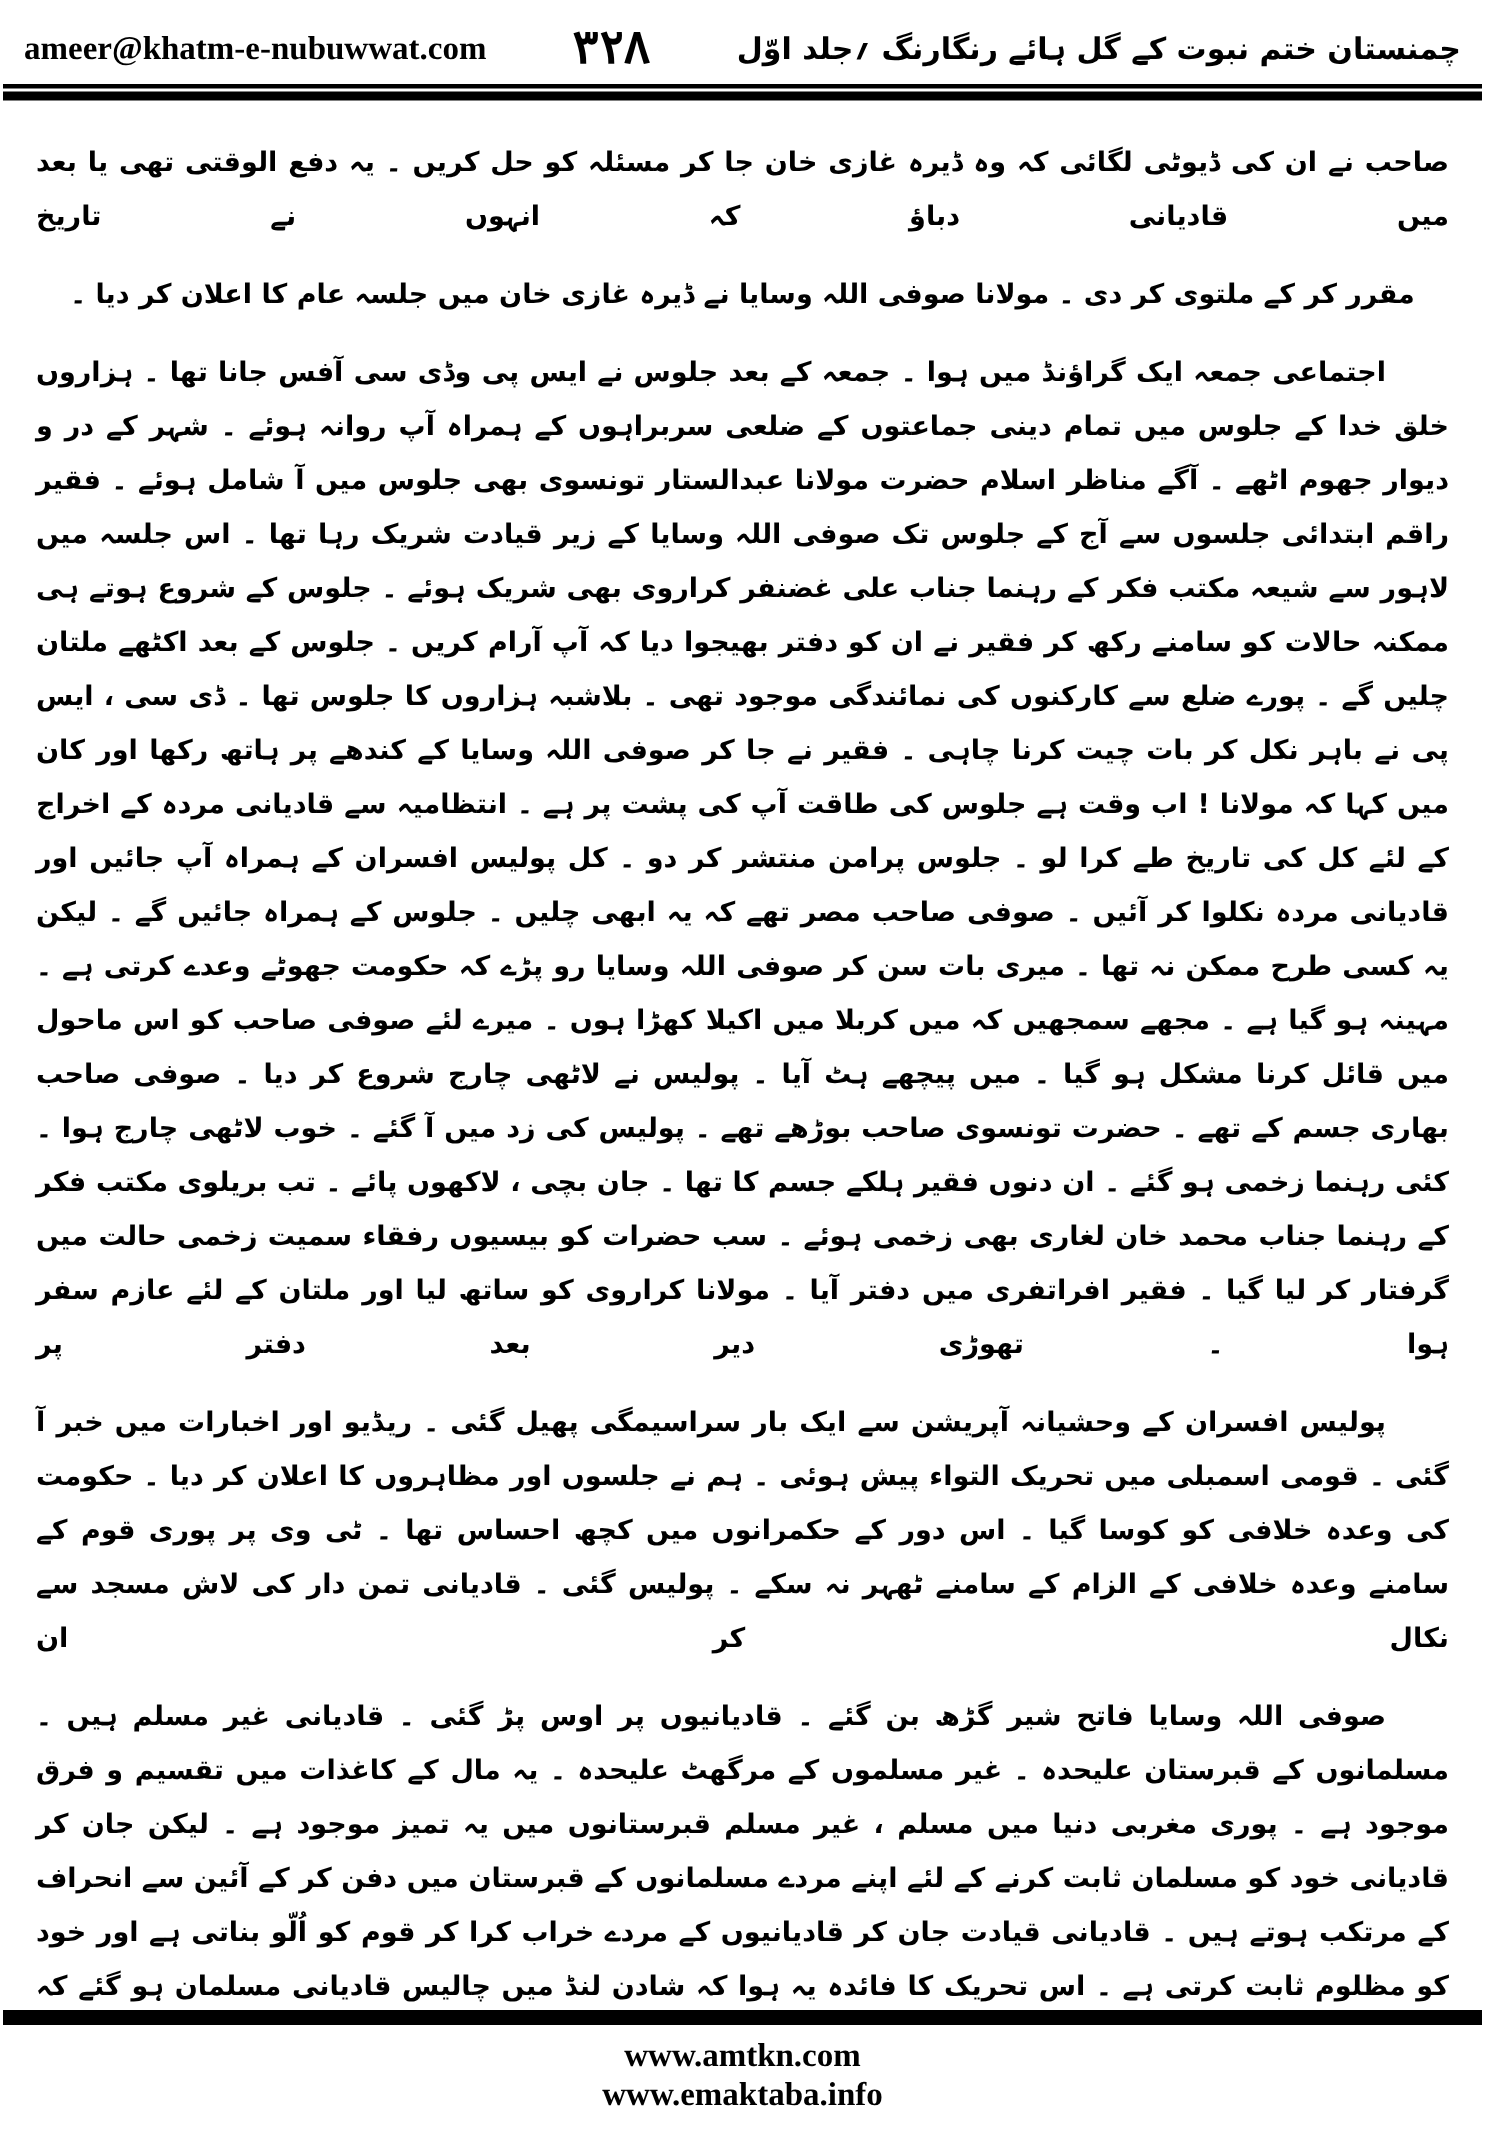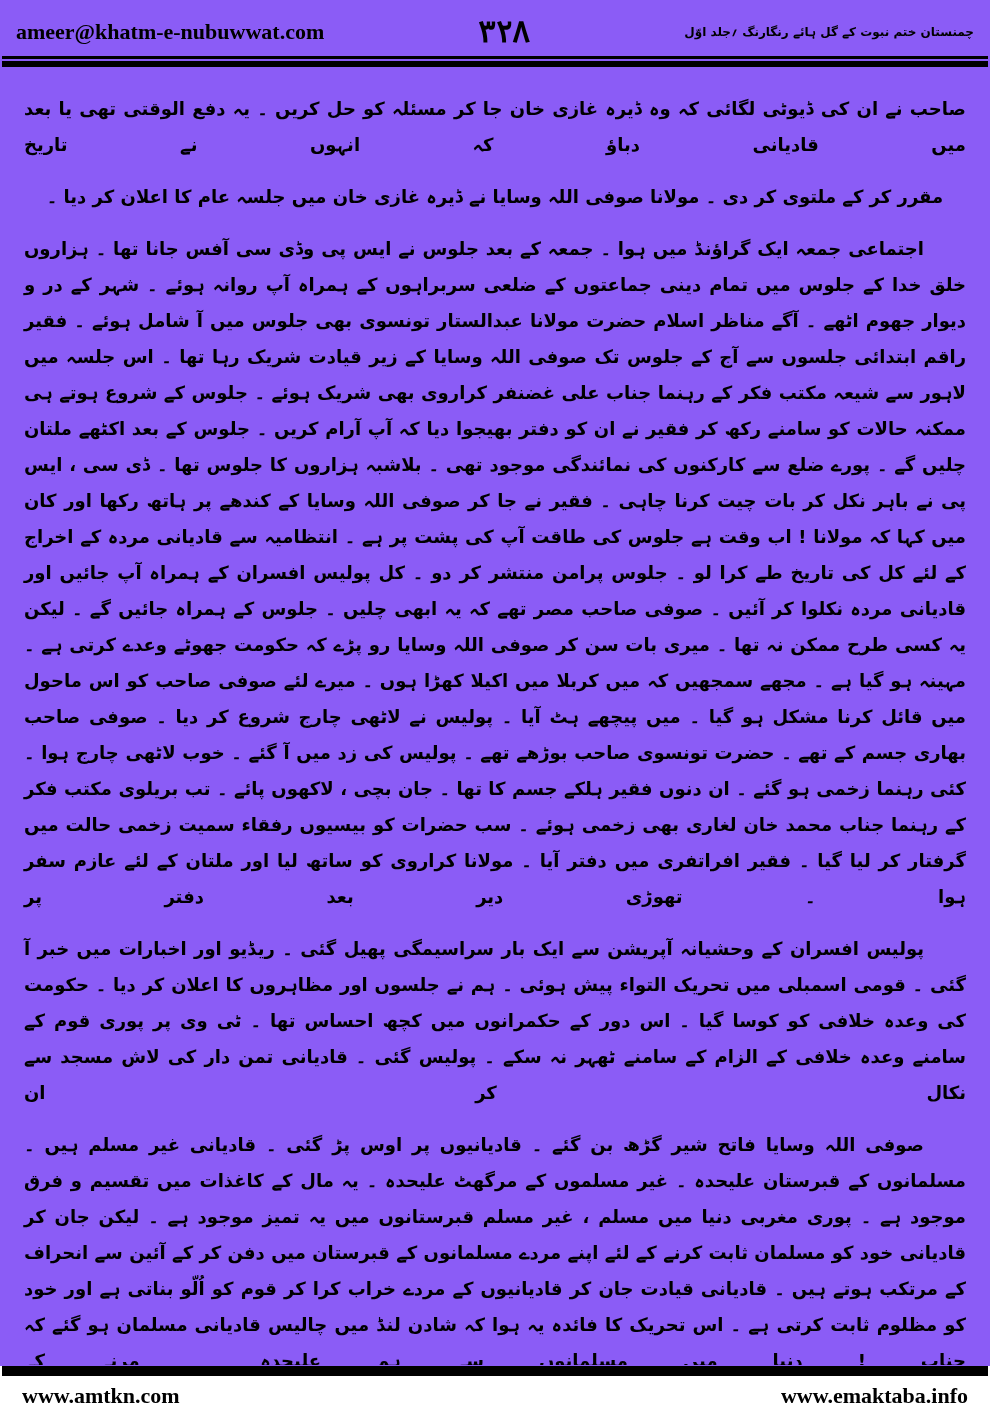--- a/index.html
+++ b/index.html
@@ -1,41 +1,41 @@
 <!DOCTYPE html>
 <html lang="ur"><head>
 <meta charset="utf-8">
 <style>
   html, body { margin: 0; padding: 0; background: #e8e8e8; }
   .page {
     position: relative;
     width: 990px; height: 1420px;
     margin: 0 auto;
-    background: #8b5cf6;
+    background: #ffffff;
     color: #000;
     overflow: hidden;
   }
   
   .header-row {
     display: flex; align-items: center; justify-content: space-between;
     padding: 12px 16px 4px 16px;
     height: 40px;
   }
   .header-email {
     font-family: "Liberation Serif", serif;
     font-weight: 700; font-size: 22px;
     direction: ltr;
   }
   .page-num {
     font-family: Liberation Sans, sans-serif;
     font-weight: 700; font-size: 29px;
   }
   .book-title {
     font-family: "DejaVu Sans", sans-serif;
-    font-weight: 700; font-size: 12px;
+    font-weight: 700; font-size: 20px;
     direction: rtl;
   }
   .rule-thin  { height: 3px; background: #000; margin: 0 2px; }
   .rule-thick { height: 6px; background: #000; margin: 2px 2px 0 2px; }
   
   .page-body {
     direction: rtl;
     font-family: "DejaVu Sans", sans-serif;
     font-weight: 700;
     font-size: 18px;
@@ -63,20 +63,21 @@
     position: absolute; left: 0; right: 0; bottom: 0;
     background: #fff;
   }
   .footer-rule { height: 10px; background: #000; margin: 0 2px; }
   .footer-links {
     display: flex; align-items: center; justify-content: space-between;
     padding: 7px 22px 11px 22px;
     font-family: "Liberation Serif", serif;
     font-weight: 700; font-size: 22px;
     direction: ltr;
+    flex-direction: column;
   }
 </style>
 </head>
 <body>
 
 <div class="page">
 
   <div class="header">
     <div class="header-row">
       <span class="header-email">ameer@khatm-e-nubuwwat.com</span>

